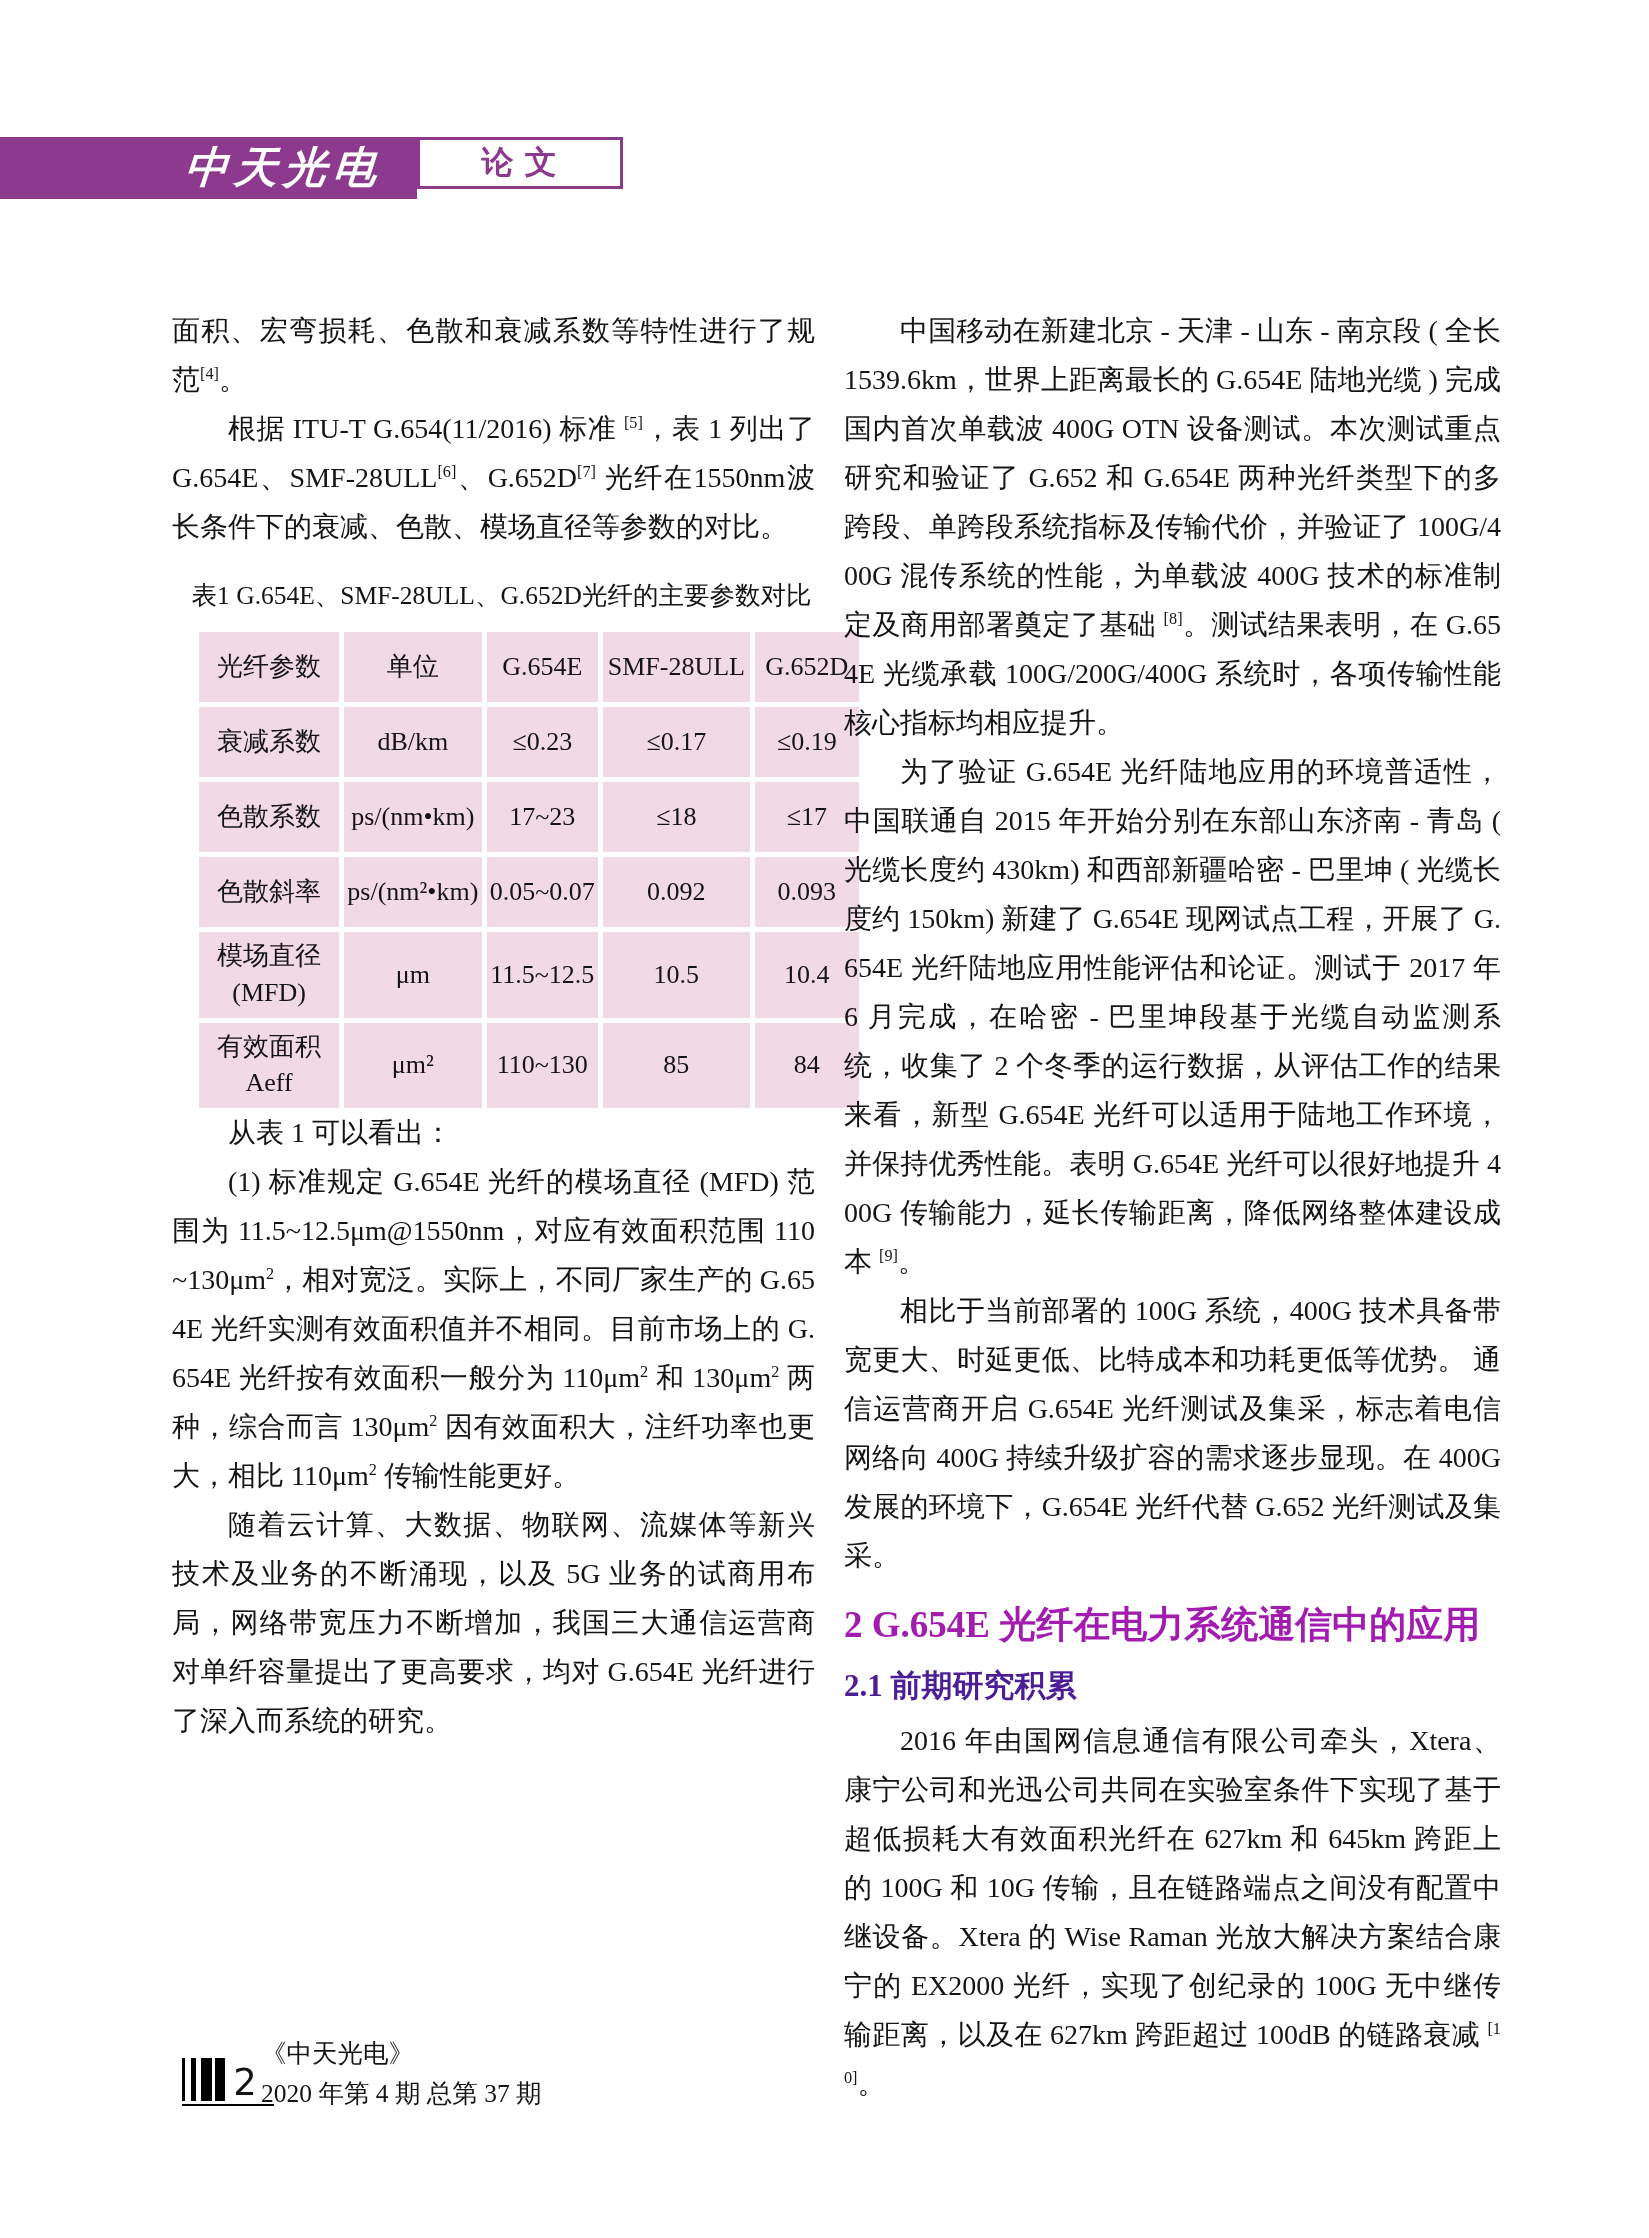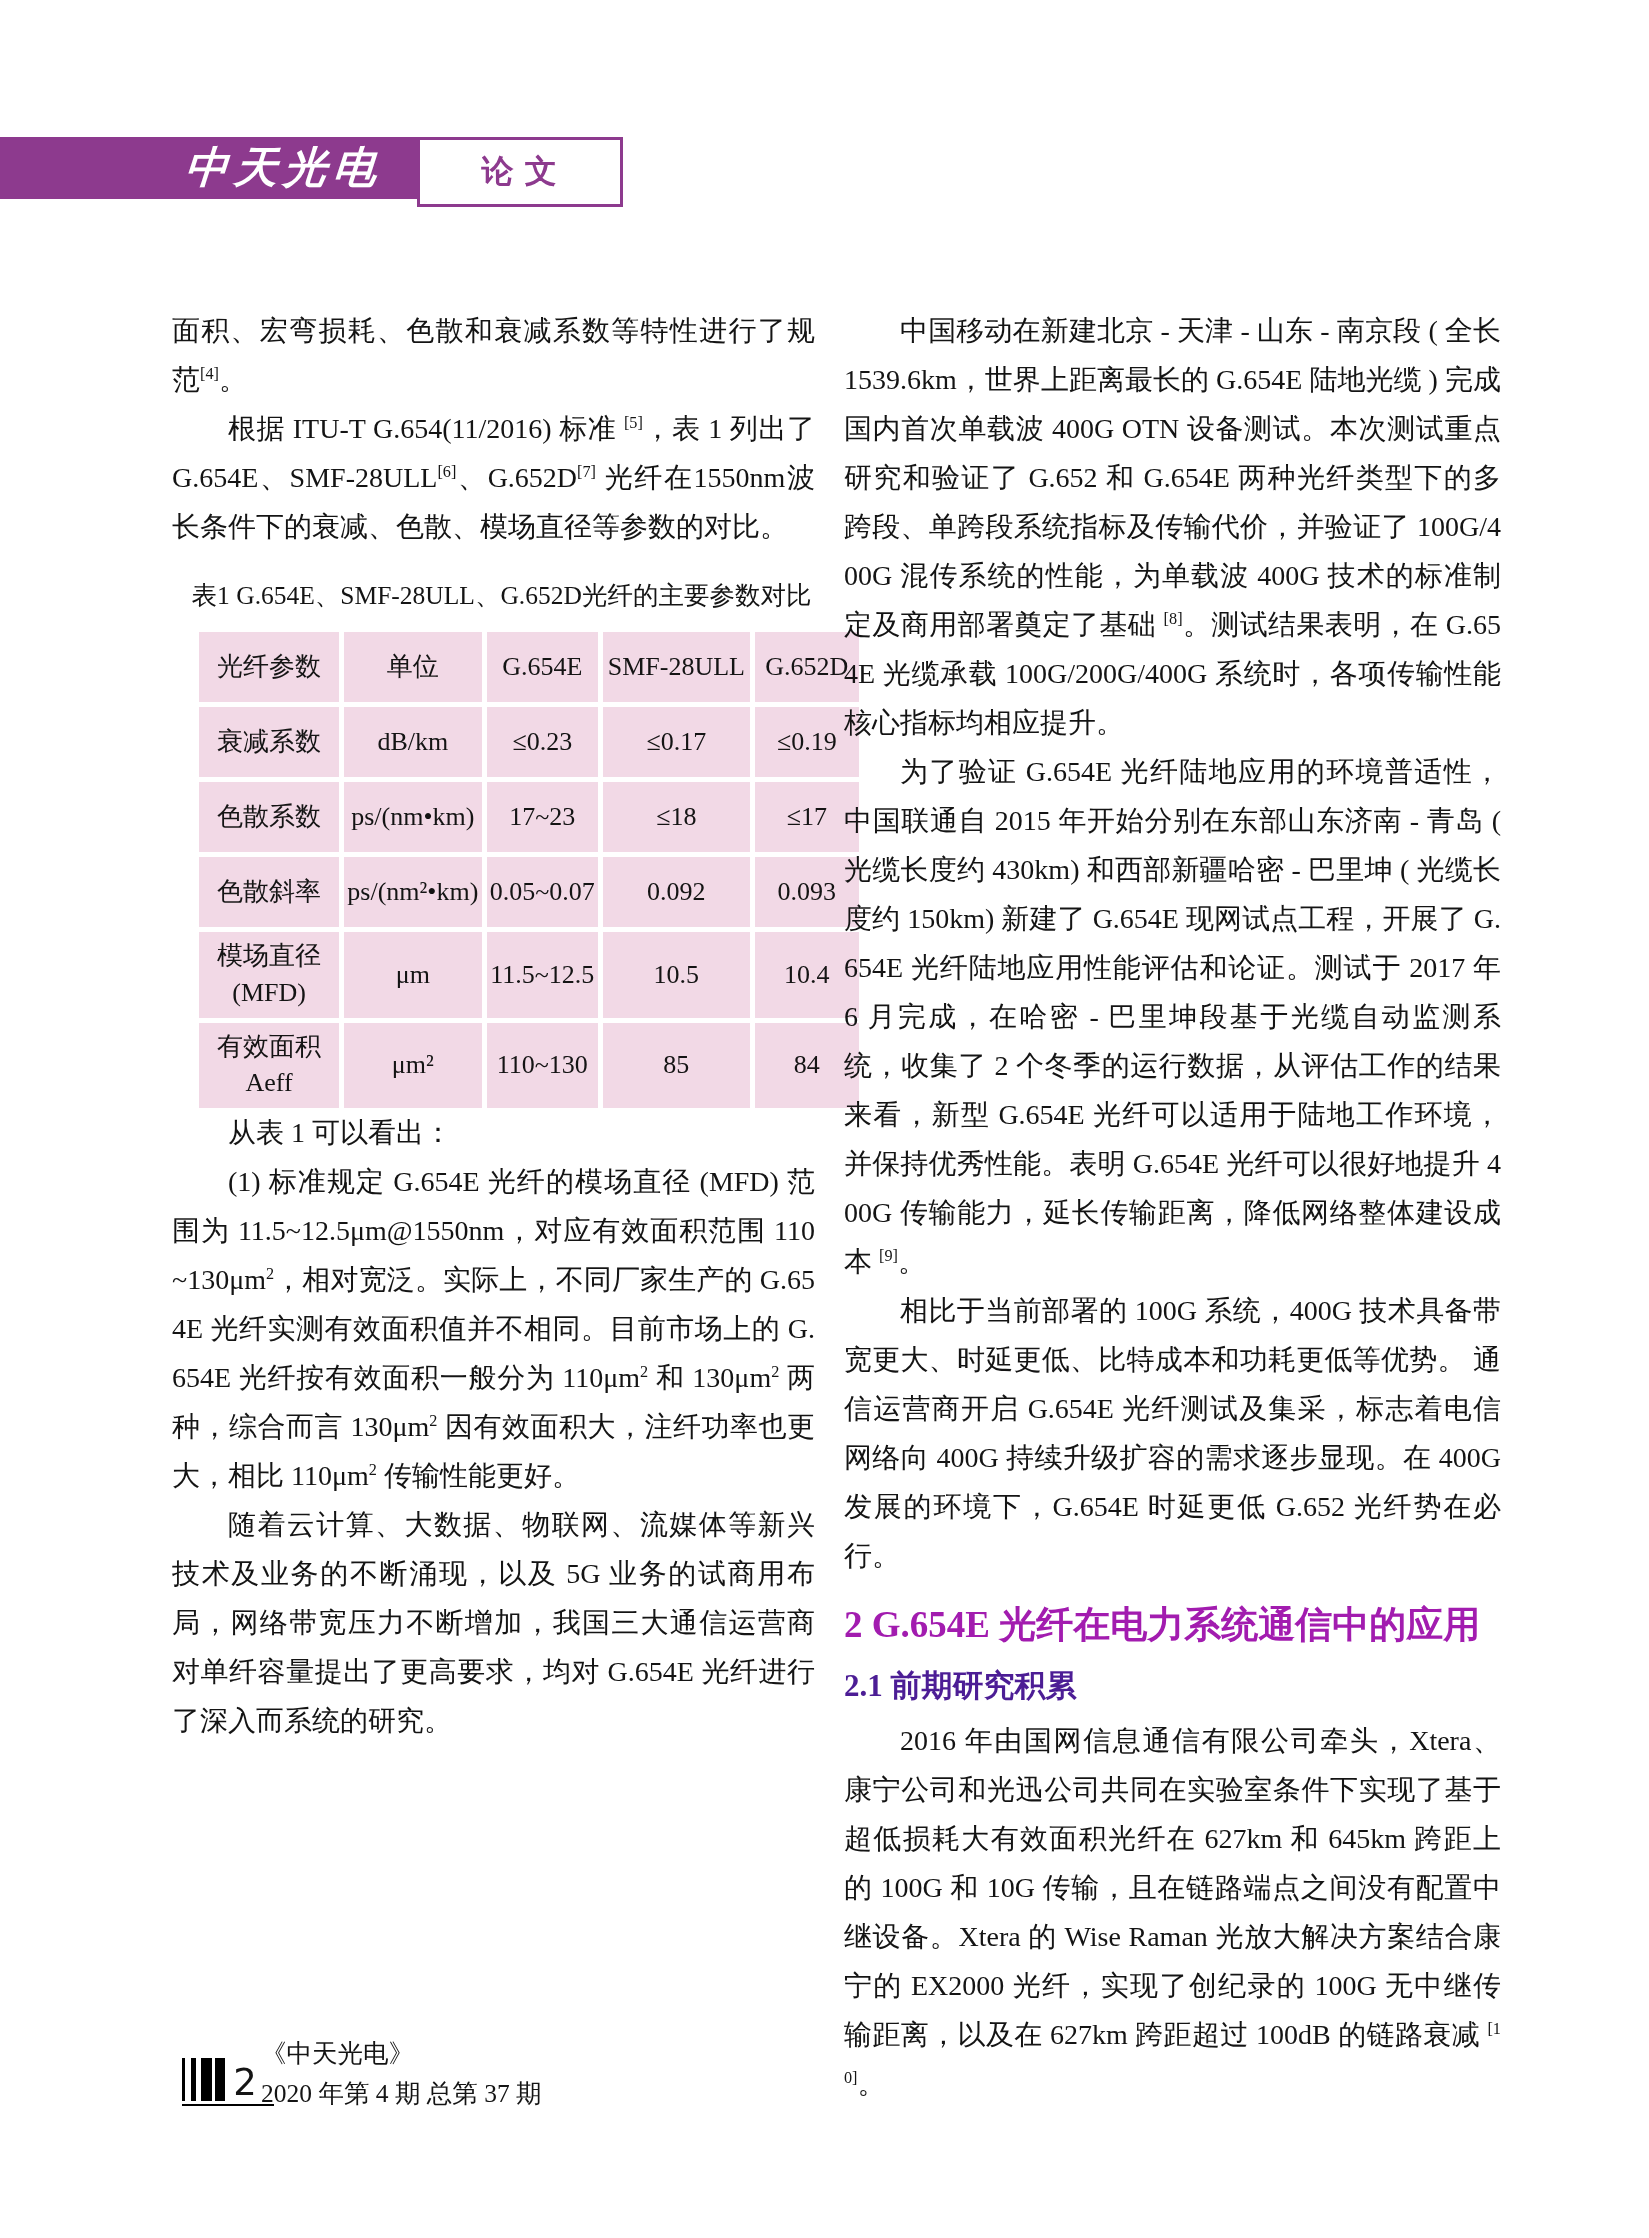--- a/index.html
+++ b/index.html
@@ -14,21 +14,21 @@
     background:#8d3a8e;
     display:flex; align-items:center; justify-content:flex-end;
     padding-right:34px; box-sizing:border-box;
   }
   .logo {
     color:#ffffff; font-size:43px; font-weight:bold; font-style:italic;
     letter-spacing:6.4px; transform:skewX(-4deg);
     font-family:"DejaVu Sans",sans-serif;
   }
   .paper-tag-box {
-    position:absolute; left:417px; top:137px; width:206px; height:70px;
+    position:absolute; left:417px; top:137px; width:206px; height:52px;
     background:#ffffff; border:3.2px solid #8d3a8e; box-sizing:border-box;
     display:flex; align-items:center; justify-content:center;
   }
   .paper-tag {
     color:#8d3a8e; font-size:32px; font-weight:600; letter-spacing:1.6px;
   }
   
   .col-left  { position:absolute; left:172px;  top:306px; width:643px; }
   .col-right { position:absolute; left:844px; top:306px; width:657px; }
   p.body {
@@ -127,21 +127,21 @@
       <div class="cell">84</div>
     </div>
   <p class="body indent mt">从表 1 可以看出：</p>
   <p class="body indent">(1) 标准规定 G.654E 光纤的模场直径 (MFD) 范围为 11.5~12.5μm@1550nm，对应有效面积范围 110~130μm<sup>2</sup>，相对宽泛。实际上，不同厂家生产的 G.654E 光纤实测有效面积值并不相同。目前市场上的 G.654E 光纤按有效面积一般分为 110μm<sup>2</sup> 和 130μm<sup>2</sup> 两种，综合而言 130μm<sup>2</sup> 因有效面积大，注纤功率也更大，相比 110μm<sup>2</sup> 传输性能更好。</p>
   <p class="body indent">随着云计算、大数据、物联网、流媒体等新兴技术及业务的不断涌现，以及 5G 业务的试商用布局，网络带宽压力不断增加，我国三大通信运营商对单纤容量提出了更高要求，均对 G.654E 光纤进行了深入而系统的研究。</p>
 </div>
 
 <div class="col-right">
   <p class="body indent">中国移动在新建北京 - 天津 - 山东 - 南京段 ( 全长 1539.6km，世界上距离最长的 G.654E 陆地光缆 ) 完成国内首次单载波 400G OTN 设备测试。本次测试重点研究和验证了 G.652 和 G.654E 两种光纤类型下的多跨段、单跨段系统指标及传输代价，并验证了 100G/400G 混传系统的性能，为单载波 400G 技术的标准制定及商用部署奠定了基础 <sup>[8]</sup>。测试结果表明，在 G.654E 光缆承载 100G/200G/400G 系统时，各项传输性能核心指标均相应提升。</p>
   <p class="body indent">为了验证 G.654E 光纤陆地应用的环境普适性，中国联通自 2015 年开始分别在东部山东济南 - 青岛 ( 光缆长度约 430km) 和西部新疆哈密 - 巴里坤 ( 光缆长度约 150km) 新建了 G.654E 现网试点工程，开展了 G.654E 光纤陆地应用性能评估和论证。测试于 2017 年 6 月完成，在哈密 - 巴里坤段基于光缆自动监测系统，收集了 2 个冬季的运行数据，从评估工作的结果来看，新型 G.654E 光纤可以适用于陆地工作环境，并保持优秀性能。表明 G.654E 光纤可以很好地提升 400G 传输能力，延长传输距离，降低网络整体建设成本 <sup>[9]</sup>。</p>
-  <p class="body indent">相比于当前部署的 100G 系统，400G 技术具备带宽更大、时延更低、比特成本和功耗更低等优势。 通信运营商开启 G.654E 光纤测试及集采，标志着电信网络向 400G 持续升级扩容的需求逐步显现。在 400G 发展的环境下，G.654E 时延更低 G.652 光纤势在必行。</p>
+  <p class="body indent">相比于当前部署的 100G 系统，400G 技术具备带宽更大、时延更低、比特成本和功耗更低等优势。 通信运营商开启 G.654E 光纤测试及集采，标志着电信网络向 400G 持续升级扩容的需求逐步显现。在 400G 发展的环境下，G.654E 光纤代替 G.652 光纤测试及集采。</p>
   <h2 class="section">2 G.654E 光纤在电力系统通信中的应用</h2>
   <h3 class="subsection">2.1 前期研究积累</h3>
   <p class="body indent">2016 年由国网信息通信有限公司牵头，Xtera、康宁公司和光迅公司共同在实验室条件下实现了基于超低损耗大有效面积光纤在 627km 和 645km 跨距上的 100G 和 10G 传输，且在链路端点之间没有配置中继设备。Xtera 的 Wise Raman 光放大解决方案结合康宁的 EX2000 光纤，实现了创纪录的 100G 无中继传输距离，以及在 627km 跨距超过 100dB 的链路衰减 <sup>[10]</sup>。</p>
 </div>
 
 <div class="footer-mark">
   <span class="bars">
     <span class="bar b1"></span>
     <span class="bar b2"></span>
     <span class="bar b3"></span>

